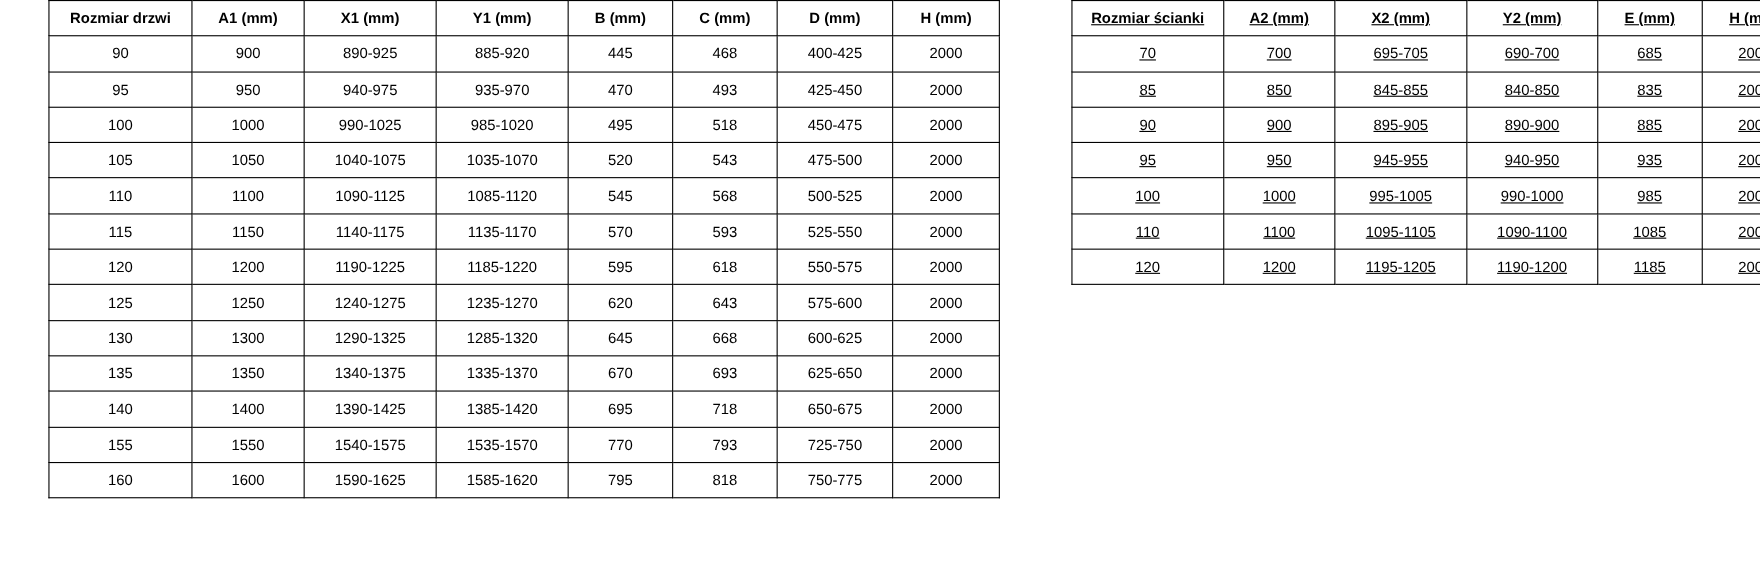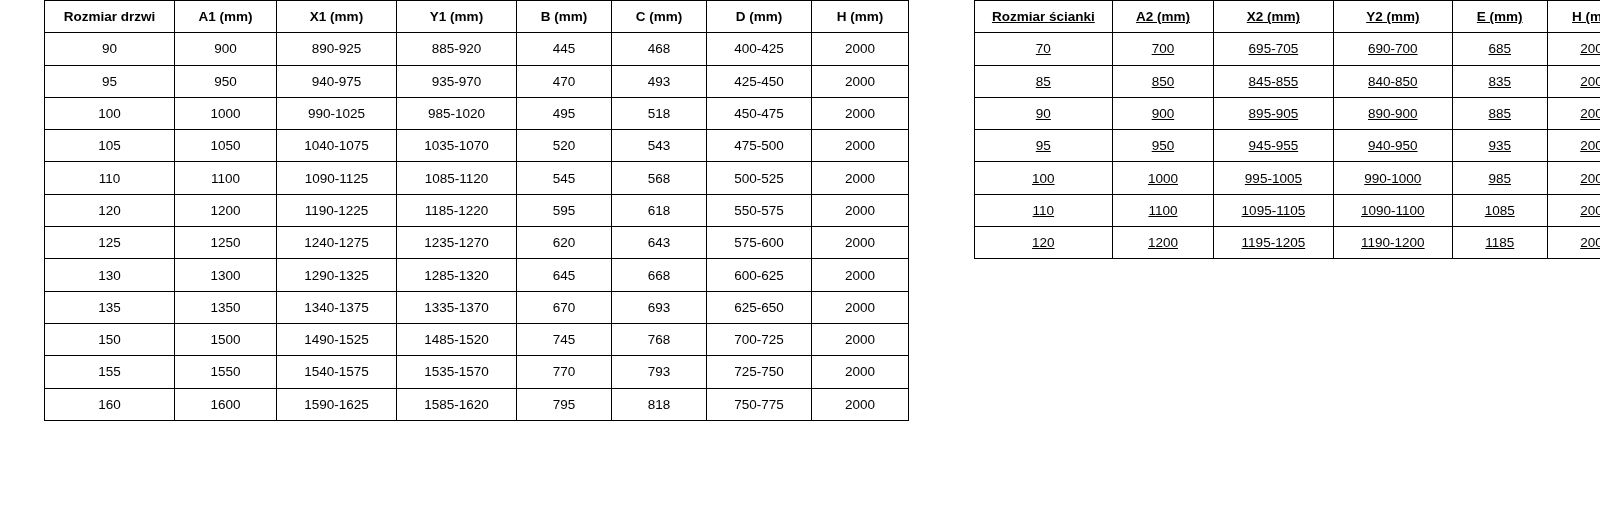--- a/index.html
+++ b/index.html
@@ -141,20 +141,30 @@
             <td>110</td>
             <td>1100</td>
             <td>1090-1125</td>
             <td>1085-1120</td>
             <td>545</td>
             <td>568</td>
             <td>500-525</td>
             <td>2000</td>
           </tr>
           <tr>
+            <td>115</td>
+            <td>1150</td>
+            <td>1140-1175</td>
+            <td>1135-1170</td>
+            <td>570</td>
+            <td>593</td>
+            <td>525-550</td>
+            <td>2000</td>
+          </tr>
+          <tr>
             <td>120</td>
             <td>1200</td>
             <td>1190-1225</td>
             <td>1185-1220</td>
             <td>595</td>
             <td>618</td>
             <td>550-575</td>
             <td>2000</td>
           </tr>
           <tr>
@@ -181,27 +191,27 @@
             <td>135</td>
             <td>1350</td>
             <td>1340-1375</td>
             <td>1335-1370</td>
             <td>670</td>
             <td>693</td>
             <td>625-650</td>
             <td>2000</td>
           </tr>
           <tr>
-            <td>150</td>
-            <td>1500</td>
-            <td>1490-1525</td>
-            <td>1485-1520</td>
-            <td>745</td>
-            <td>768</td>
-            <td>700-725</td>
+            <td>140</td>
+            <td>1400</td>
+            <td>1390-1425</td>
+            <td>1385-1420</td>
+            <td>695</td>
+            <td>718</td>
+            <td>650-675</td>
             <td>2000</td>
           </tr>
           <tr>
             <td>155</td>
             <td>1550</td>
             <td>1540-1575</td>
             <td>1535-1570</td>
             <td>770</td>
             <td>793</td>
             <td>725-750</td>

